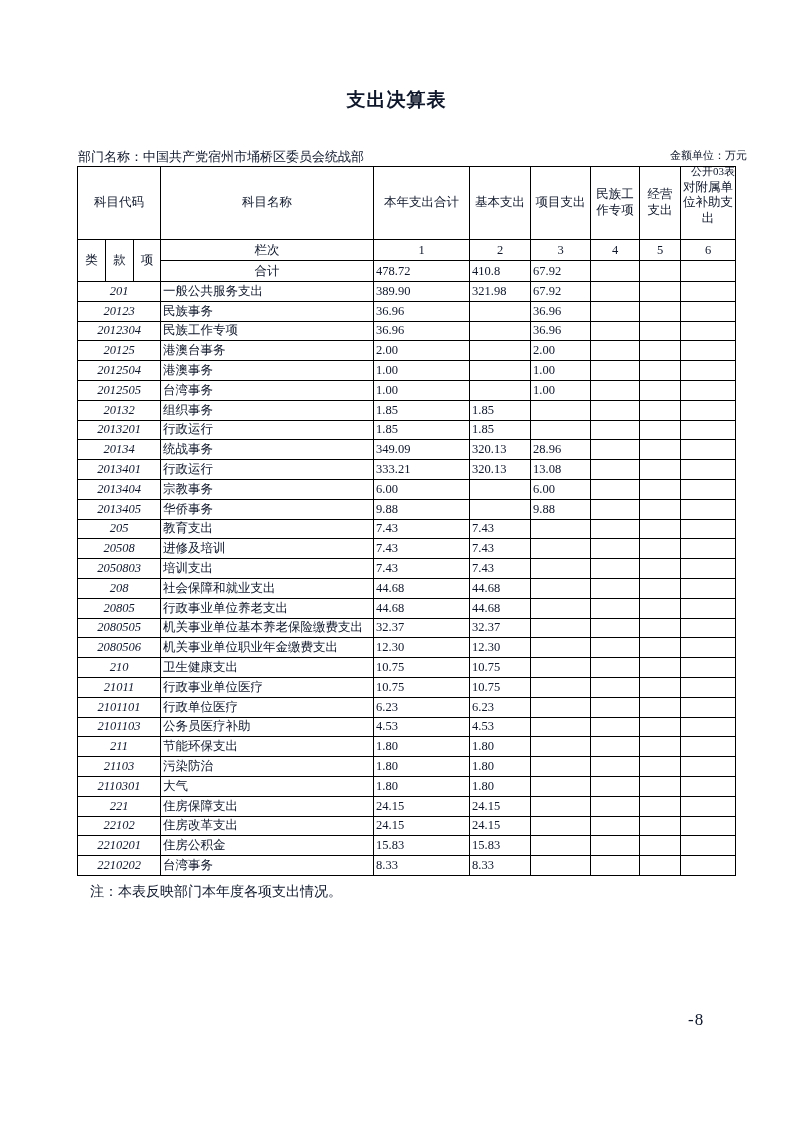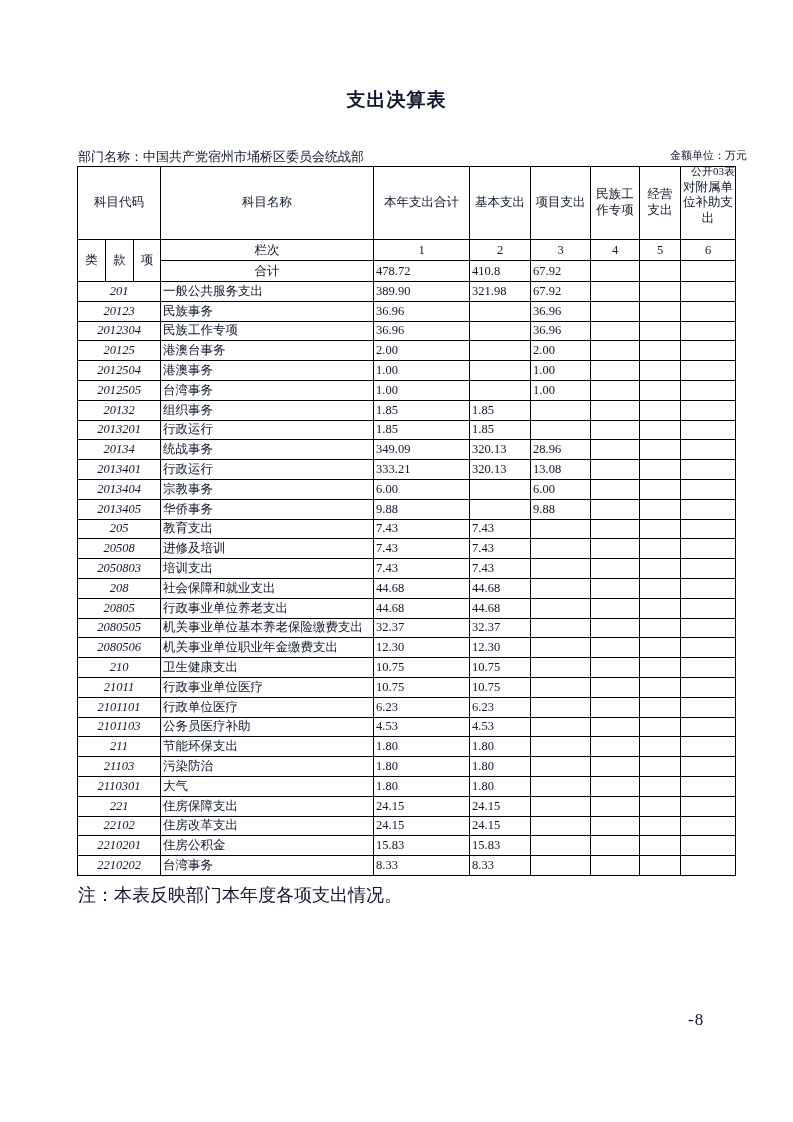--- a/index.html
+++ b/index.html
@@ -65,22 +65,22 @@
   td.lanci-num { text-align: center; }
   td.total-label { text-align: center; border-radius: 7px; }
   td.total-num { text-align: left; font-weight: bold; font-size: 13px; margin-left: 36px; }
   tbody.data tr td { height: 18.8px; }
   td.code { text-align: center; font-size: 12px; padding-left: 1px; font-style: italic; }
   td.name { text-align: left; }
   td.num { text-align: left; }
   .note {
     position: absolute;
     top: 883px;
-    left: 78px;
-    font-size: 18px;
+    left: 90px;
+    font-size: 14px;
   }
   .page-number {
     position: absolute;
     top: 1010px;
     left: 688px;
     font-size: 17px;
     letter-spacing: 1px;
   }
 </style>
 </head>

